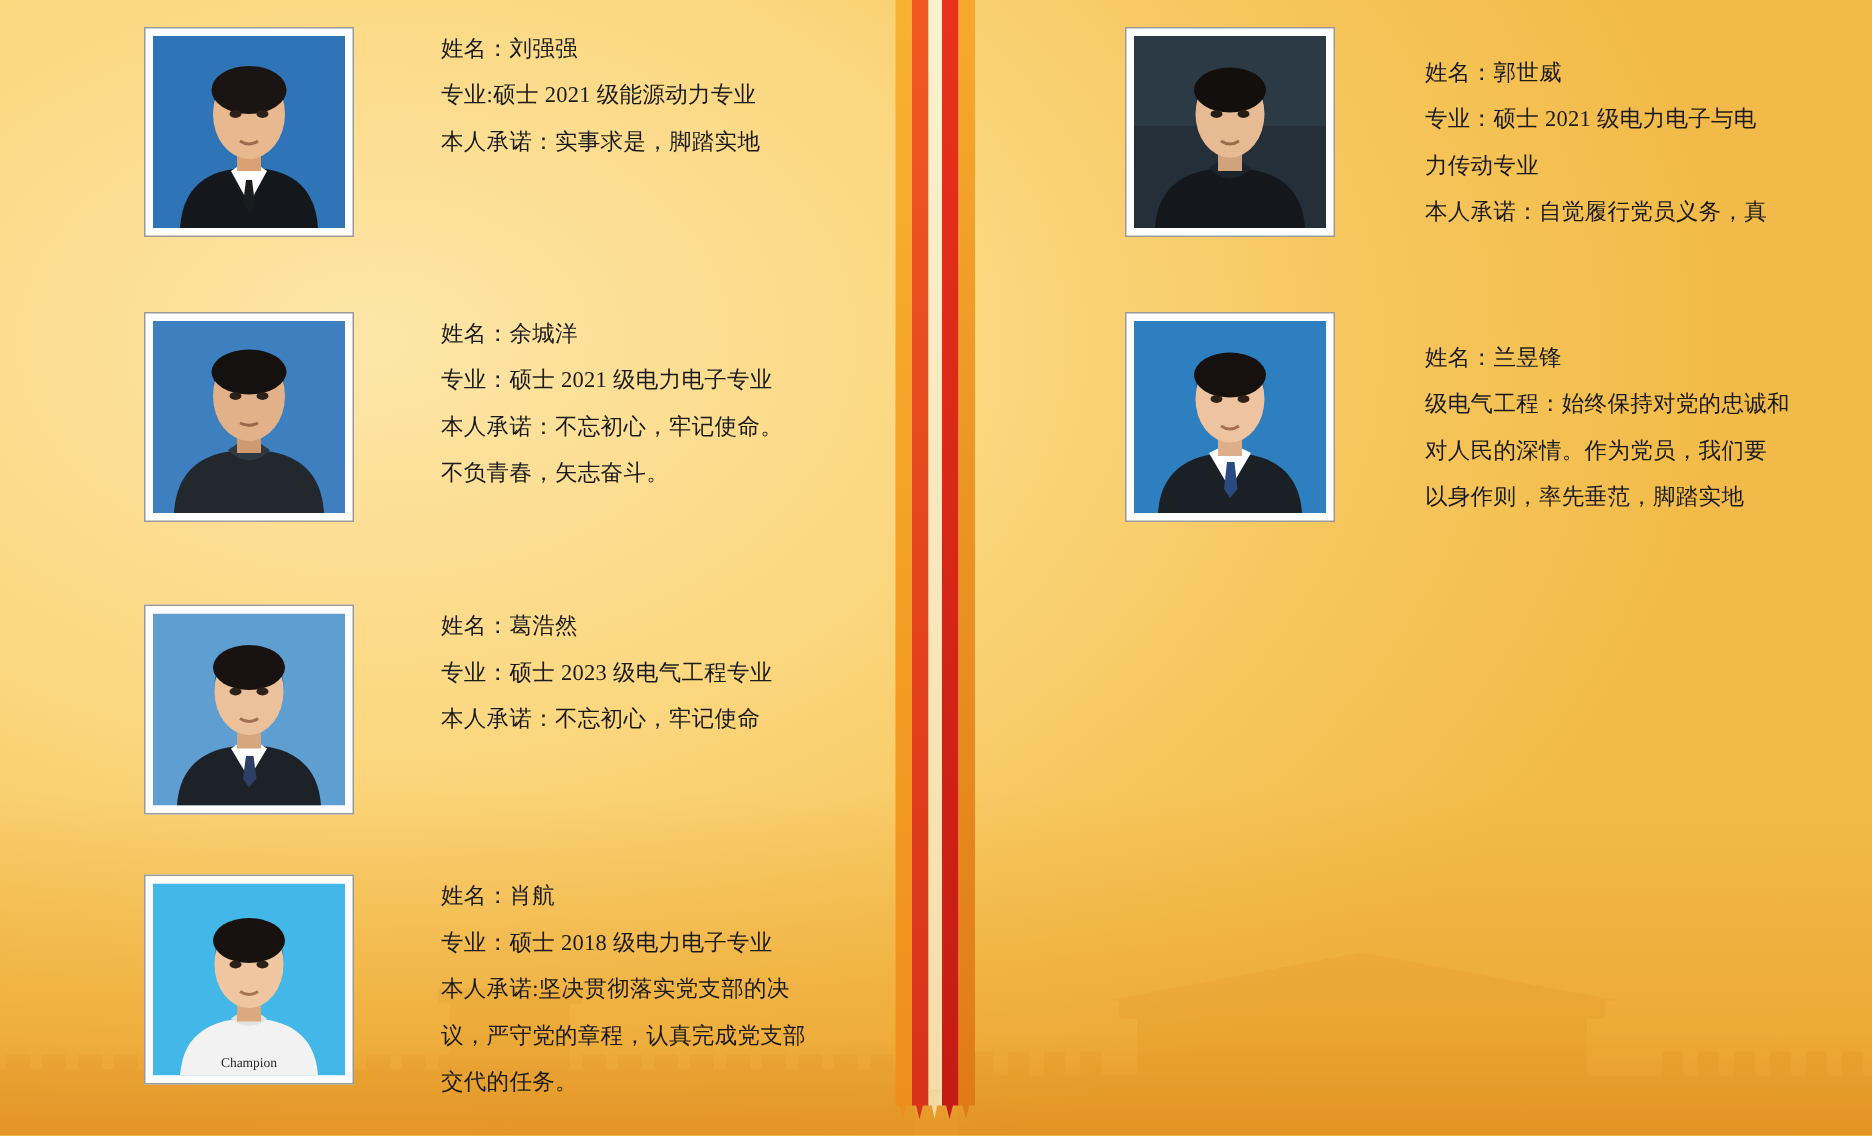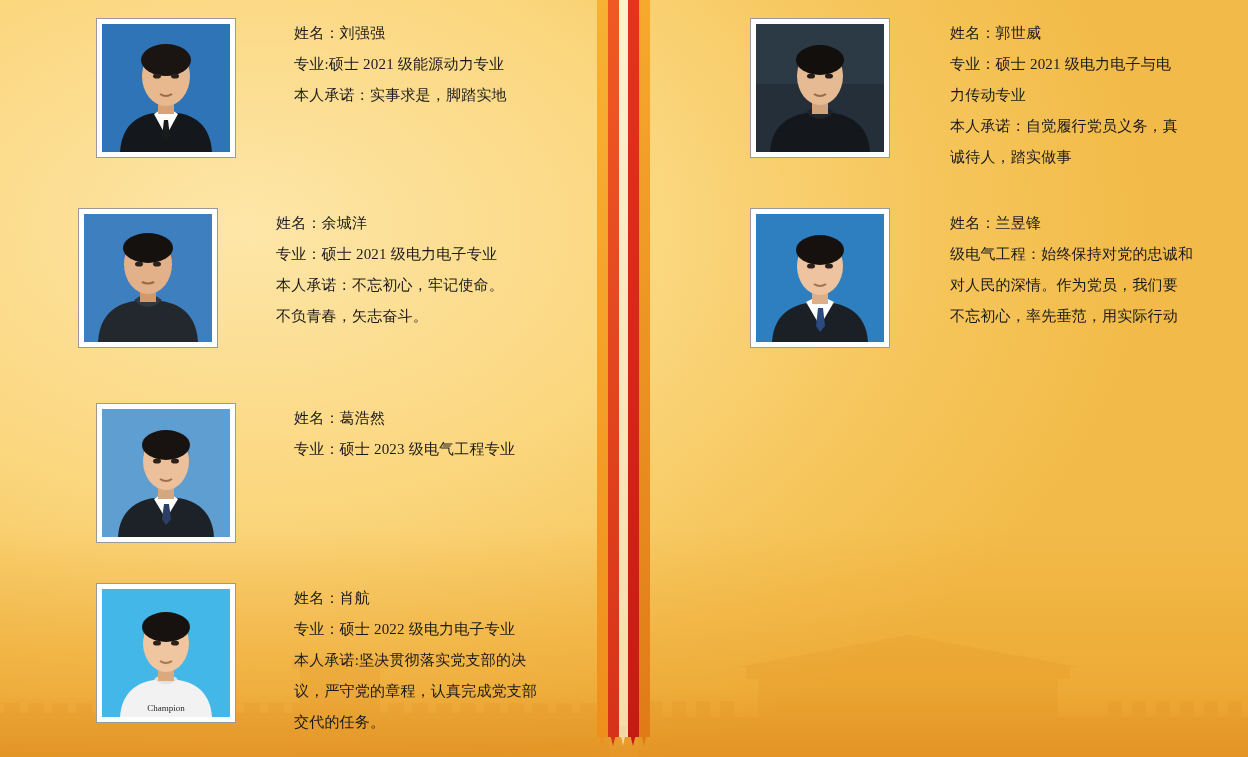--- a/index.html
+++ b/index.html
@@ -119,20 +119,21 @@
   .info .line {
     white-space: pre-wrap;
   }
   .info .line.justify {
     text-align: justify;
     text-align-last: left;
   }
   .col-right .info {
     width: 272px;
     margin-left: 60px;
+    margin-top: 16px;
   }
 </style>
 </head>
 <body>
 
 <div id="page">
 
   <svg class="wall-silhouette wall-left" viewBox="0 0 610 140" preserveAspectRatio="none">
     <g fill="#d98a1e" opacity="0.55">
       <rect x="0" y="96" width="610" height="44"></rect>
@@ -221,21 +222,21 @@
           <path d="M58 70 q6 4 12 0" stroke="#9c6a4c" stroke-width="2" fill="none"></path>
         </svg>
       </div>
       <div class="info">
         <div class="line">姓名：刘强强</div>
         <div class="line">专业:硕士 2021 级能源动力专业</div>
         <div class="line">本人承诺：实事求是，脚踏实地</div>
       </div>
     </div>
 
-    <div class="member" style="top:208px; left:40px;">
+    <div class="member" style="top:208px; left:58px;">
       <div class="photo-frame">
         <svg class="photo" viewBox="0 0 128 128">
           <rect width="128" height="128" fill="#3d7fbf"></rect>
           <path d="M14 128 C16 94 40 86 64 86 C88 86 112 94 114 128 Z" fill="#23282e"></path>
           <path d="M50 86 q14 14 28 0 l-6 -4 h-16 z" fill="#2f3941"></path>
           <path d="M56 72 h16 v16 h-16 z" fill="#cf9a70"></path>
           <ellipse cx="64" cy="50" rx="24" ry="30" fill="#e3b189"></ellipse>
           <path d="M40 46 C40 22 88 22 88 46 C88 34 78 28 64 28 C50 28 40 34 40 46 Z" fill="#15110f"></path>
           <ellipse cx="64" cy="34" rx="25" ry="15" fill="#15110f"></ellipse>
           <ellipse cx="55" cy="50" rx="4" ry="2.6" fill="#2b2119"></ellipse>
@@ -263,20 +264,21 @@
           <path d="M41 48 C41 25 87 25 87 48 C87 36 78 30 64 30 C50 30 41 36 41 48 Z" fill="#181310"></path>
           <ellipse cx="64" cy="36" rx="24" ry="15" fill="#181310"></ellipse>
           <ellipse cx="55" cy="52" rx="4" ry="2.6" fill="#2b2119"></ellipse>
           <ellipse cx="73" cy="52" rx="4" ry="2.6" fill="#2b2119"></ellipse>
           <path d="M58 70 q6 4 12 0" stroke="#a06f50" stroke-width="2" fill="none"></path>
         </svg>
       </div>
       <div class="info">
         <div class="line">姓名：葛浩然</div>
         <div class="line">专业：硕士 2023 级电气工程专业</div>
+        <div class="line">本人承诺：不忘初心，牢记使命</div>
       </div>
     </div>
 
     <div class="member" style="top:583px; left:58px;">
       <div class="photo-frame">
         <svg class="photo" viewBox="0 0 128 128">
           <rect width="128" height="128" fill="#43b7e8"></rect>
           <path d="M18 128 C20 98 42 90 64 90 C86 90 108 98 110 128 Z" fill="#f2f2f2"></path>
           <path d="M52 90 q12 10 24 0 l-6 -4 h-12 z" fill="#e2e2e2"></path>
           <text x="64" y="122" font-size="9" text-anchor="middle" fill="#2a2a2a" font-family="'Liberation Serif',serif">Champion</text>
@@ -284,21 +286,21 @@
           <ellipse cx="64" cy="54" rx="23" ry="29" fill="#efc6a0"></ellipse>
           <path d="M41 50 C41 26 87 26 87 50 C87 38 78 32 64 32 C50 32 41 38 41 50 Z" fill="#17120f"></path>
           <ellipse cx="64" cy="38" rx="24" ry="15" fill="#17120f"></ellipse>
           <ellipse cx="55" cy="54" rx="4" ry="2.6" fill="#2b2119"></ellipse>
           <ellipse cx="73" cy="54" rx="4" ry="2.6" fill="#2b2119"></ellipse>
           <path d="M58 72 q6 4 12 0" stroke="#a87651" stroke-width="2" fill="none"></path>
         </svg>
       </div>
       <div class="info">
         <div class="line">姓名：肖航</div>
-        <div class="line">专业：硕士 2022 级电力电子专业</div>
+        <div class="line">专业：硕士 2018 级电力电子专业</div>
         <div class="line justify">本人承诺:坚决贯彻落实党支部的决</div>
         <div class="line justify">议，严守党的章程，认真完成党支部</div>
         <div class="line">交代的任务。</div>
       </div>
     </div>
 
   </div>
 
   <div class="column col-right">
 
@@ -316,21 +318,20 @@
           <ellipse cx="55" cy="52" rx="4" ry="2.6" fill="#241c15"></ellipse>
           <ellipse cx="73" cy="52" rx="4" ry="2.6" fill="#241c15"></ellipse>
           <path d="M58 70 q6 4 12 0" stroke="#9a6a4b" stroke-width="2" fill="none"></path>
         </svg>
       </div>
       <div class="info">
         <div class="line">姓名：郭世威</div>
         <div class="line justify">专业：硕士 2021 级电力电子与电</div>
         <div class="line">力传动专业</div>
         <div class="line justify">本人承诺：自觉履行党员义务，真</div>
-        <div class="line">诚待人，踏实做事</div>
       </div>
     </div>
 
     <div class="member" style="top:208px; left:54px;">
       <div class="photo-frame">
         <svg class="photo" viewBox="0 0 128 128">
           <rect width="128" height="128" fill="#2e7fc0"></rect>
           <path d="M16 128 C18 96 42 88 64 88 C86 88 110 96 112 128 Z" fill="#1b2026"></path>
           <path d="M50 88 L64 112 L78 88 L70 84 L58 84 Z" fill="#ffffff"></path>
           <path d="M62 94 L67 94 L69 112 L64 118 L60 112 Z" fill="#2b4a80"></path>
@@ -340,19 +341,19 @@
           <ellipse cx="64" cy="36" rx="24" ry="15" fill="#16110e"></ellipse>
           <ellipse cx="55" cy="52" rx="4" ry="2.6" fill="#2b2119"></ellipse>
           <ellipse cx="73" cy="52" rx="4" ry="2.6" fill="#2b2119"></ellipse>
           <path d="M58 70 q6 4 12 0" stroke="#a5714f" stroke-width="2" fill="none"></path>
         </svg>
       </div>
       <div class="info">
         <div class="line">姓名：兰昱锋</div>
         <div class="line justify">级电气工程：始终保持对党的忠诚和</div>
         <div class="line justify">对人民的深情。作为党员，我们要</div>
-        <div class="line justify">不忘初心，率先垂范，用实际行动</div>
+        <div class="line justify">以身作则，率先垂范，脚踏实地</div>
       </div>
     </div>
 
   </div>
 
 </div>
 
 </body></html>

